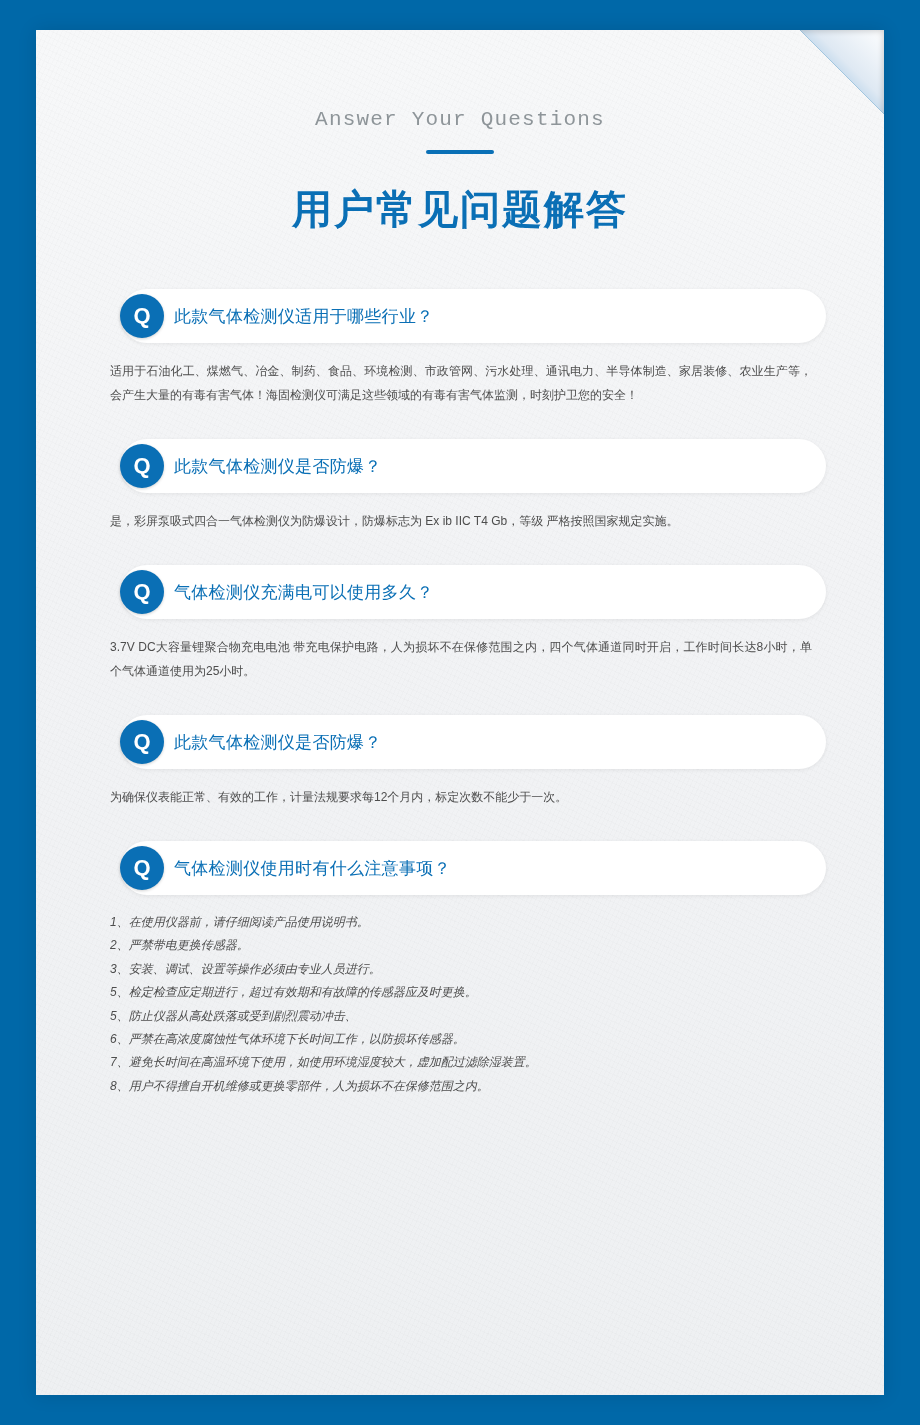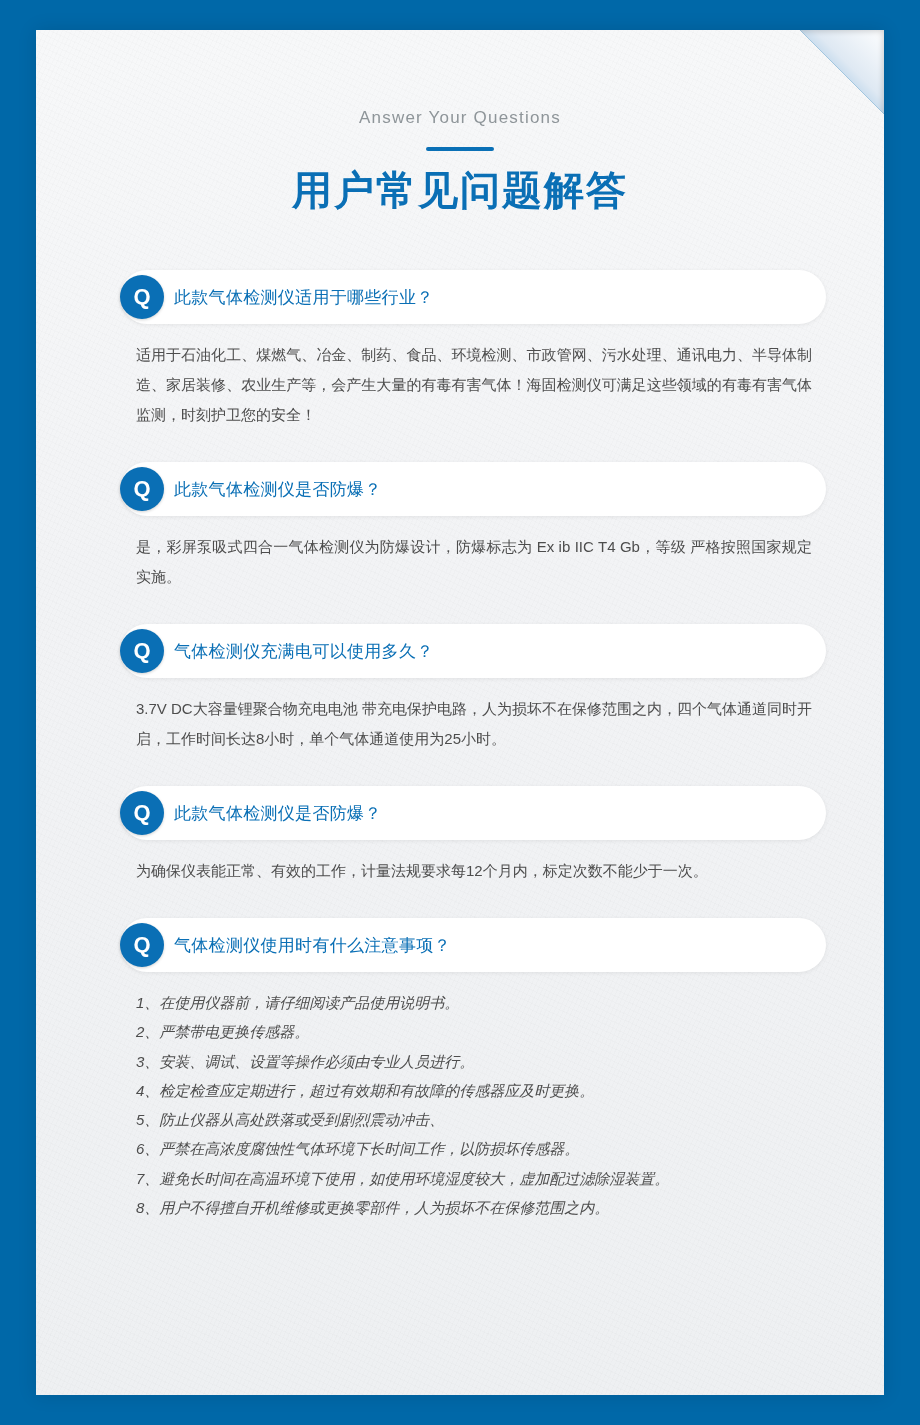--- a/index.html
+++ b/index.html
@@ -63,33 +63,33 @@
     box-shadow: -3px 3px 6px rgba(0,0,0,0.18) inset;
   }
 
   .header {
     position: relative;
     padding-top: 78px;
     text-align: center;
   }
   .eyebrow {
     color: #8e9599;
-    font-size: 17px;
+    font-size: 21px;
     letter-spacing: 1.2px;
-    font-family: Liberation Sans, sans-serif;
+    font-family: Liberation Mono, monospace;
   }
   .divider {
     width: 68px;
     height: 4px;
     background: #0a70b6;
     margin: 19px auto 0;
     border-radius: 2px;
   }
   .title {
-    margin-top: 12px;
+    margin-top: 28px;
     color: #0a6fb5;
     font-size: 40px;
     font-weight: bold;
     letter-spacing: 2px;
   }
 
   .faq-list {
     position: relative;
     margin-top: 52px;
     padding: 0 58px 0 62px;
@@ -128,24 +128,24 @@
     box-shadow: 0 1px 3px rgba(0,0,0,0.18);
     z-index: 2;
   }
   .q-text {
     color: #0a6fb5;
     font-size: 17px;
     font-weight: normal;
     letter-spacing: 0.3px;
   }
   .answer {
-    margin: 16px 0 0 38px;
+    margin: 16px 0 0 12px;
     padding-right: 14px;
     color: #4d4d4d;
-    font-size: 15px;
+    font-size: 12px;
     line-height: 2.0;
     text-align: justify;
   }
   .answer .line {
     display: block;
     font-style: italic;
   }
   .answer.list {
     line-height: 1.95;
   }
@@ -211,21 +211,21 @@
 
     <div class="faq-item">
       <div class="q-row">
         <div class="q-badge">Q</div>
         <div class="q-text">气体检测仪使用时有什么注意事项？</div>
       </div>
       <div class="answer list">
         <span class="line">1、在使用仪器前，请仔细阅读产品使用说明书。</span>
         <span class="line">2、严禁带电更换传感器。</span>
         <span class="line">3、安装、调试、设置等操作必须由专业人员进行。</span>
-        <span class="line">4、检定检查应定期进行，超过有效期和有故障的传感器应及时更换。</span>
+        <span class="line">5、检定检查应定期进行，超过有效期和有故障的传感器应及时更换。</span>
         <span class="line">5、防止仪器从高处跌落或受到剧烈震动冲击、</span>
         <span class="line">6、严禁在高浓度腐蚀性气体环境下长时间工作，以防损坏传感器。</span>
         <span class="line">7、避免长时间在高温环境下使用，如使用环境湿度较大，虚加配过滤除湿装置。</span>
         <span class="line">8、用户不得擅自开机维修或更换零部件，人为损坏不在保修范围之内。</span>
       </div>
     </div>
 
   </div>
 </div>
 

